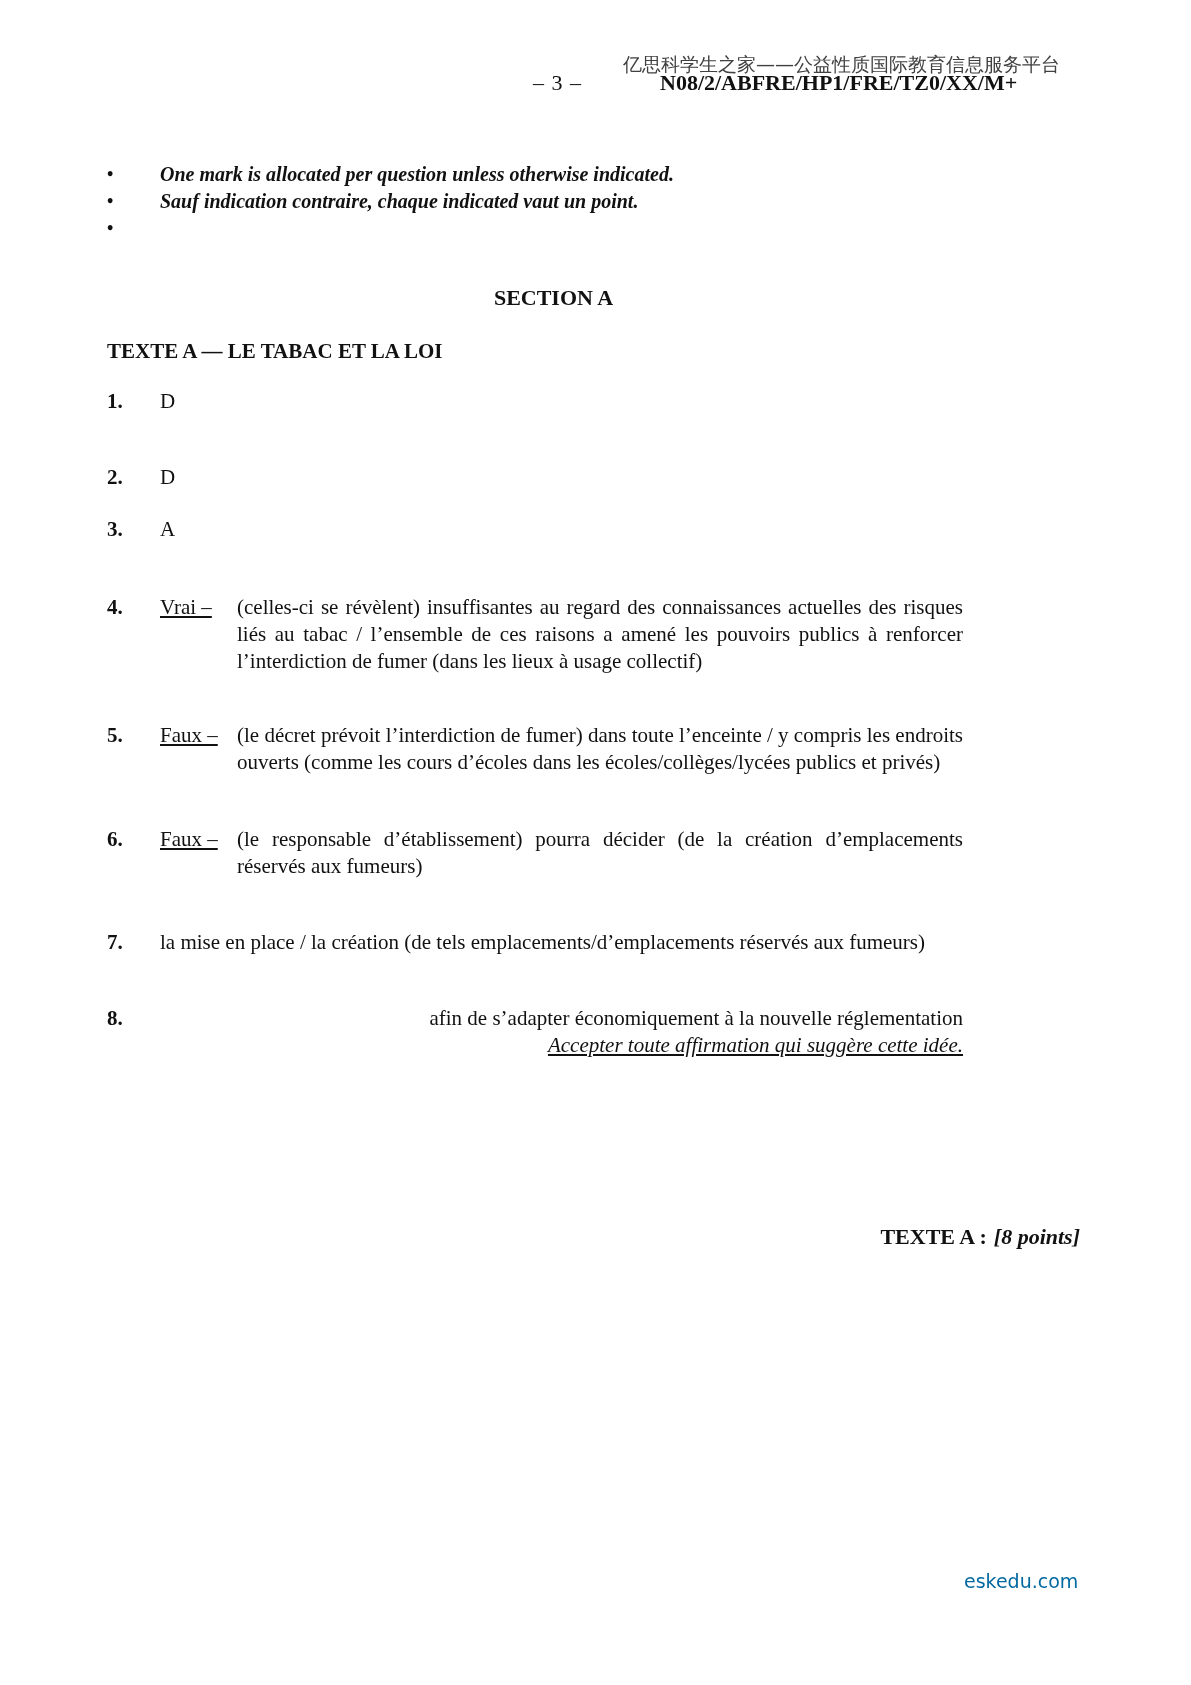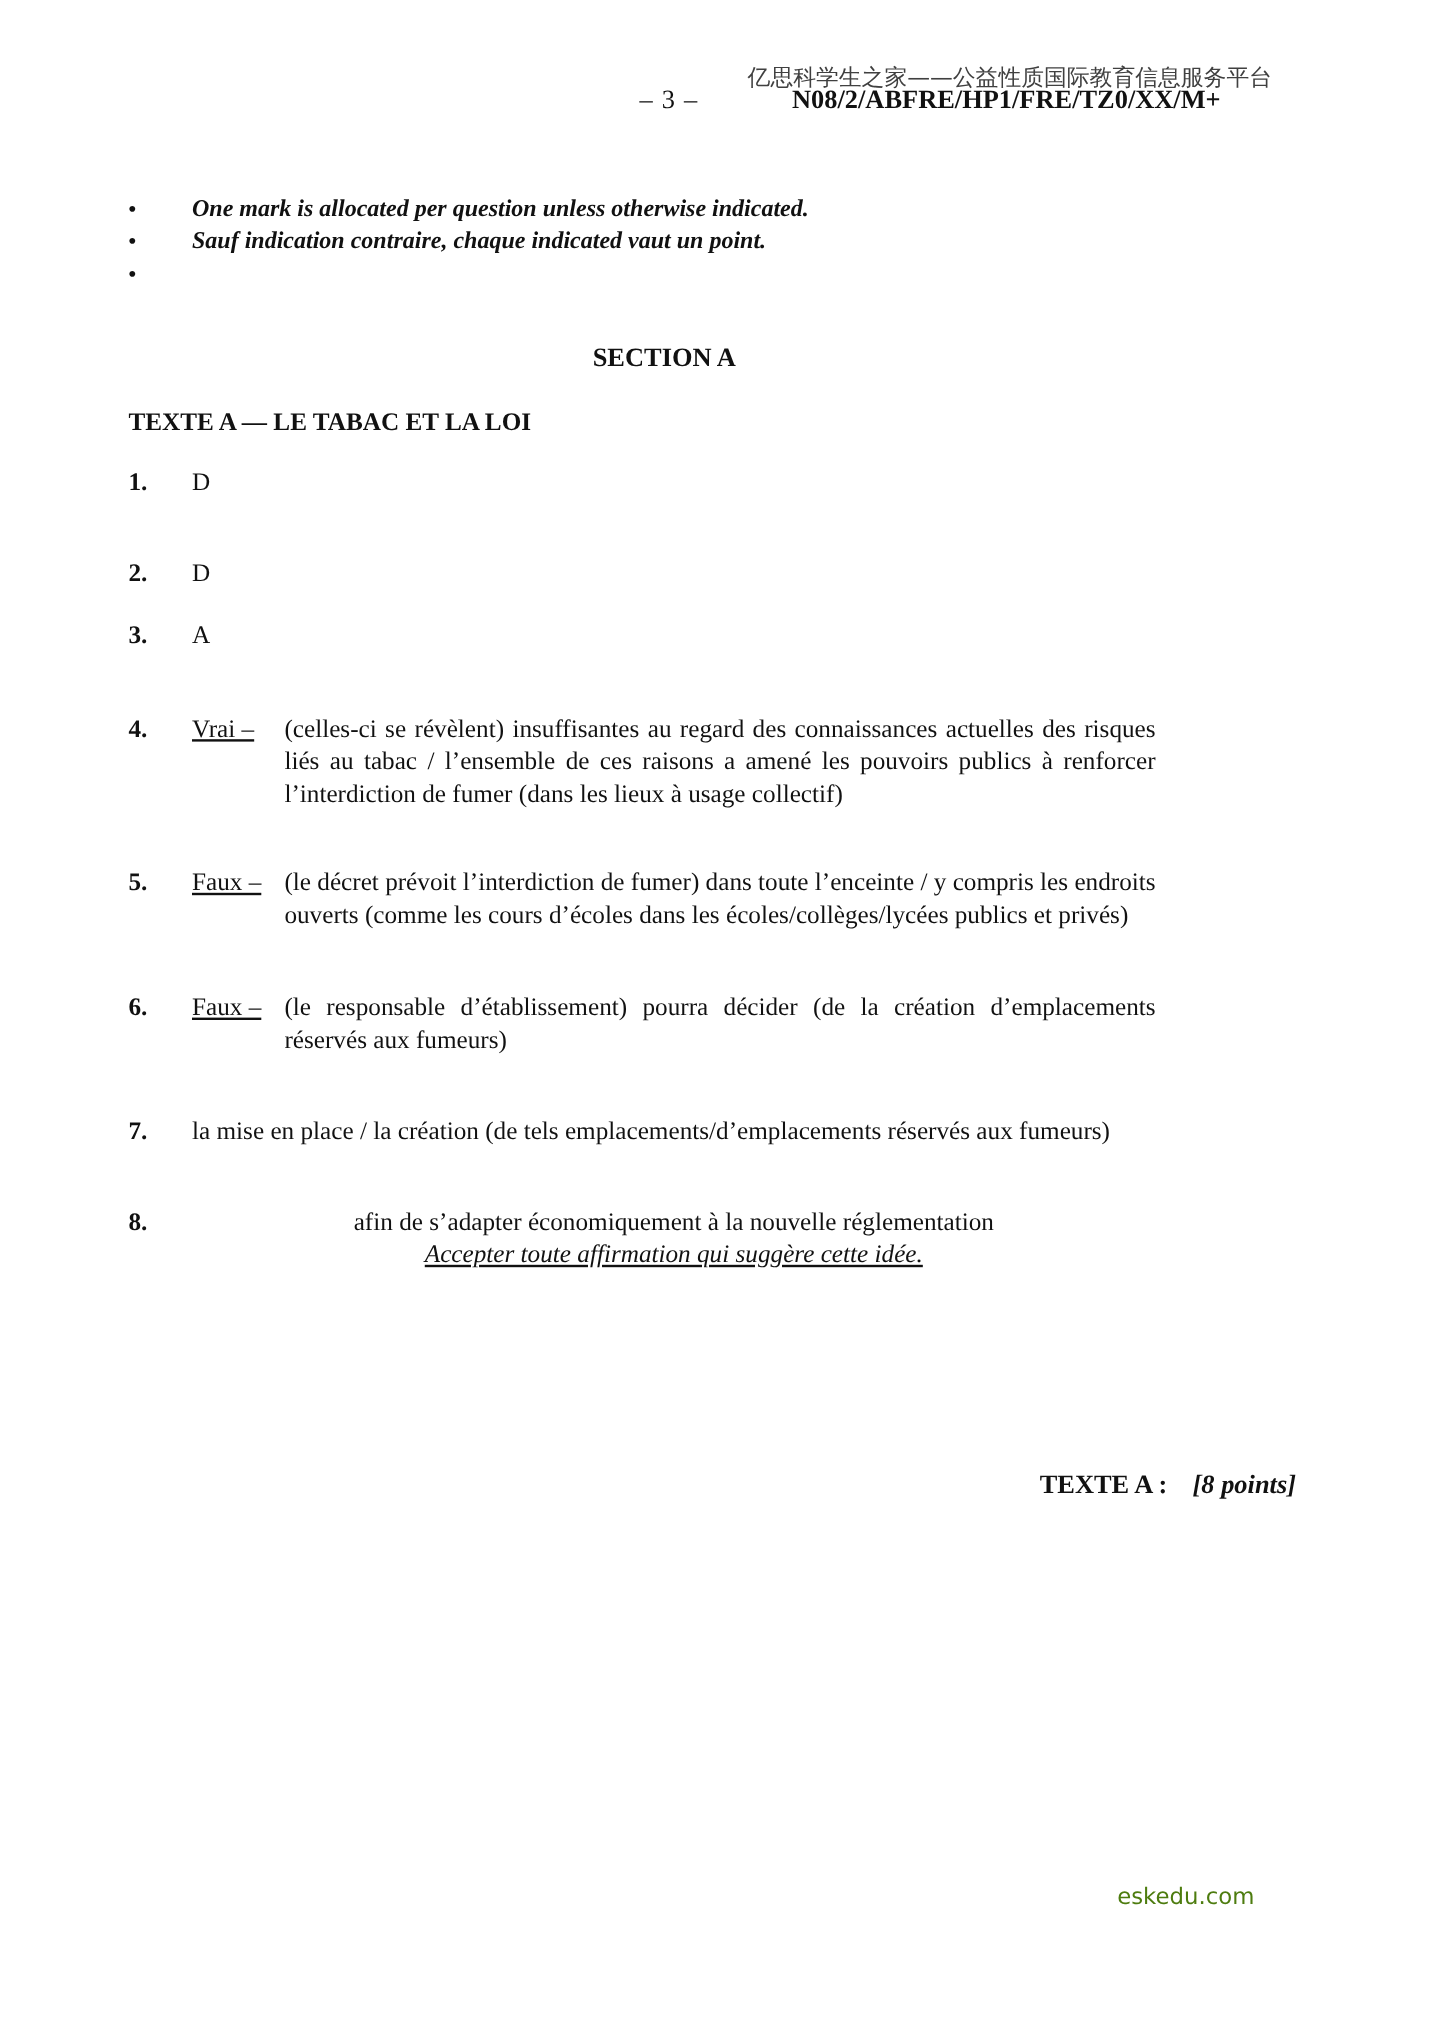--- a/index.html
+++ b/index.html
@@ -107,48 +107,48 @@
     text-align: justify;
   }
   .item .body-wide {
     width: 803px;
     flex: 0 0 803px;
     text-align: justify;
   }
   .item .body-left {
     width: 803px;
     flex: 0 0 803px;
-    text-align: center;
+    text-align: right;
   }
   .rubric-note {
     font-style: italic;
     text-decoration: underline;
   }
   
   .texte-total {
     position: absolute;
     top: 1224px;
     left: 107px;
     width: 973px;
     text-align: right;
     font-size: 22px;
     font-weight: bold;
     white-space: nowrap;
   }
   .texte-total .points {
     font-style: italic;
-    margin-left: 21px;
+    margin-left: 7px;
   }
   
   .site-watermark {
     position: absolute;
     top: 1570px;
-    left: 931px;
+    left: 964px;
     font-size: 19px;
-    color: #4d7c0f;
+    color: #0369a1;
     font-family: "DejaVu Sans", sans-serif;
     white-space: nowrap;
   }
 </style>
 </head>
 <body>
 
 <div class="page">
 
   <div class="cjk-watermark">亿思科学生之家——公益性质国际教育信息服务平台</div>

